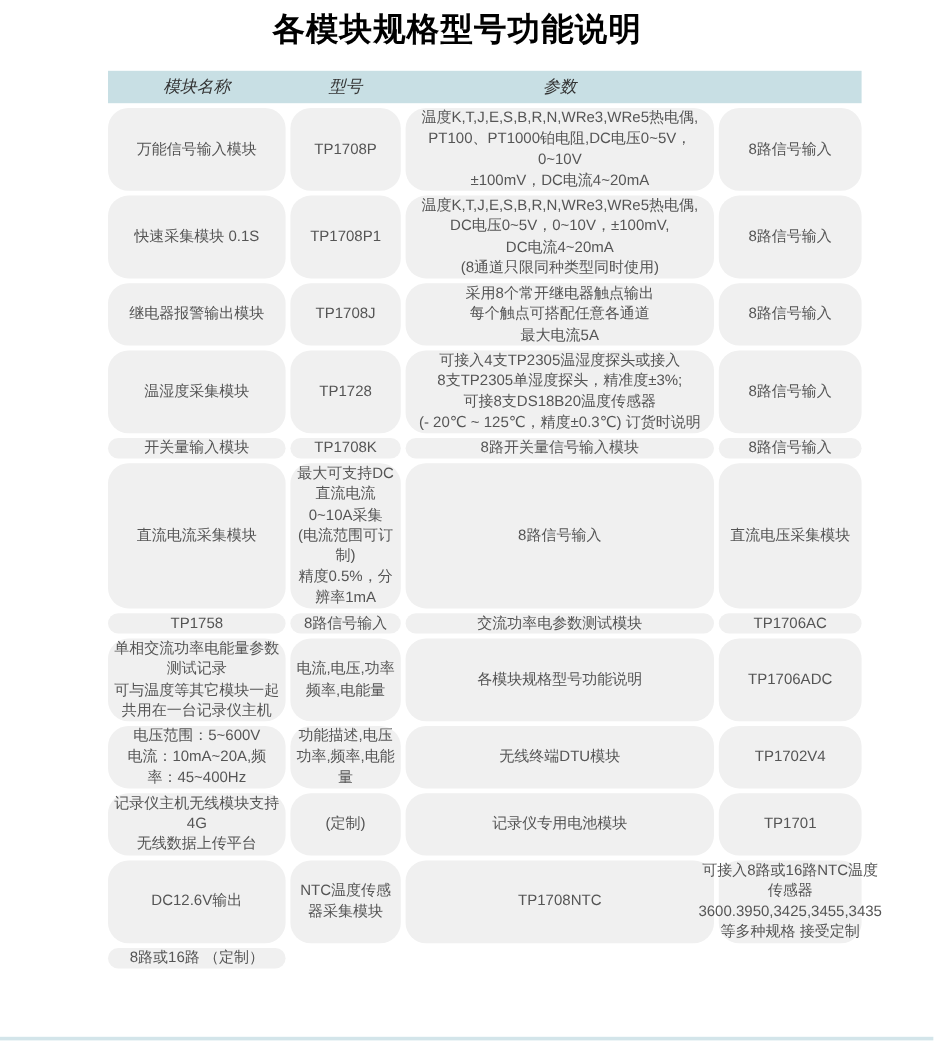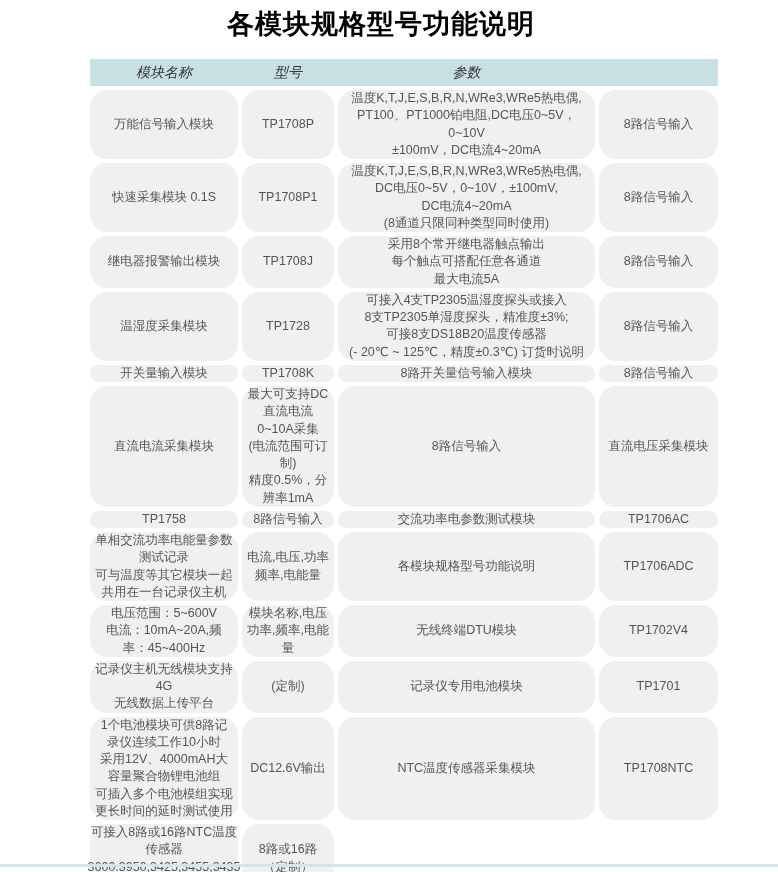--- a/index.html
+++ b/index.html
@@ -131,34 +131,31 @@
   <div class="cell">TP1706AC</div>
   <div class="cell">单相交流功率电能量参数测试记录
 可与温度等其它模块一起共用在一台记录仪主机</div>
   <div class="cell">电流,电压,功率
 频率,电能量</div>
 
   <div class="cell">各模块规格型号功能说明</div>
   <div class="cell">TP1706ADC</div>
   <div class="cell">电压范围：5~600V
 电流：10mA~20A,频率：45~400Hz</div>
-  <div class="cell">模块名称,电压
+  <div class="cell">功能描述,电压
 功率,频率,电能量</div>
 
   <div class="cell">无线终端DTU模块</div>
   <div class="cell">TP1702V4</div>
   <div class="cell">记录仪主机无线模块支持4G
 无线数据上传平台</div>
   <div class="cell">(定制)</div>
 
   <div class="cell">记录仪专用电池模块</div>
   <div class="cell">TP1701</div>
-  <div class="cell">1个电池模块可供8路记录仪连续工作10小时
-采用12V、4000mAH大容量聚合物锂电池组
-可插入多个电池模组实现更长时间的延时测试使用</div>
   <div class="cell">DC12.6V输出</div>
 
   <div class="cell">NTC温度传感器采集模块</div>
   <div class="cell">TP1708NTC</div>
   <div class="cell">可接入8路或16路NTC温度传感器
 3600.3950,3425,3455,3435等多种规格 接受定制</div>
   <div class="cell">8路或16路 （定制）</div>
 </div>
 </div>
 

